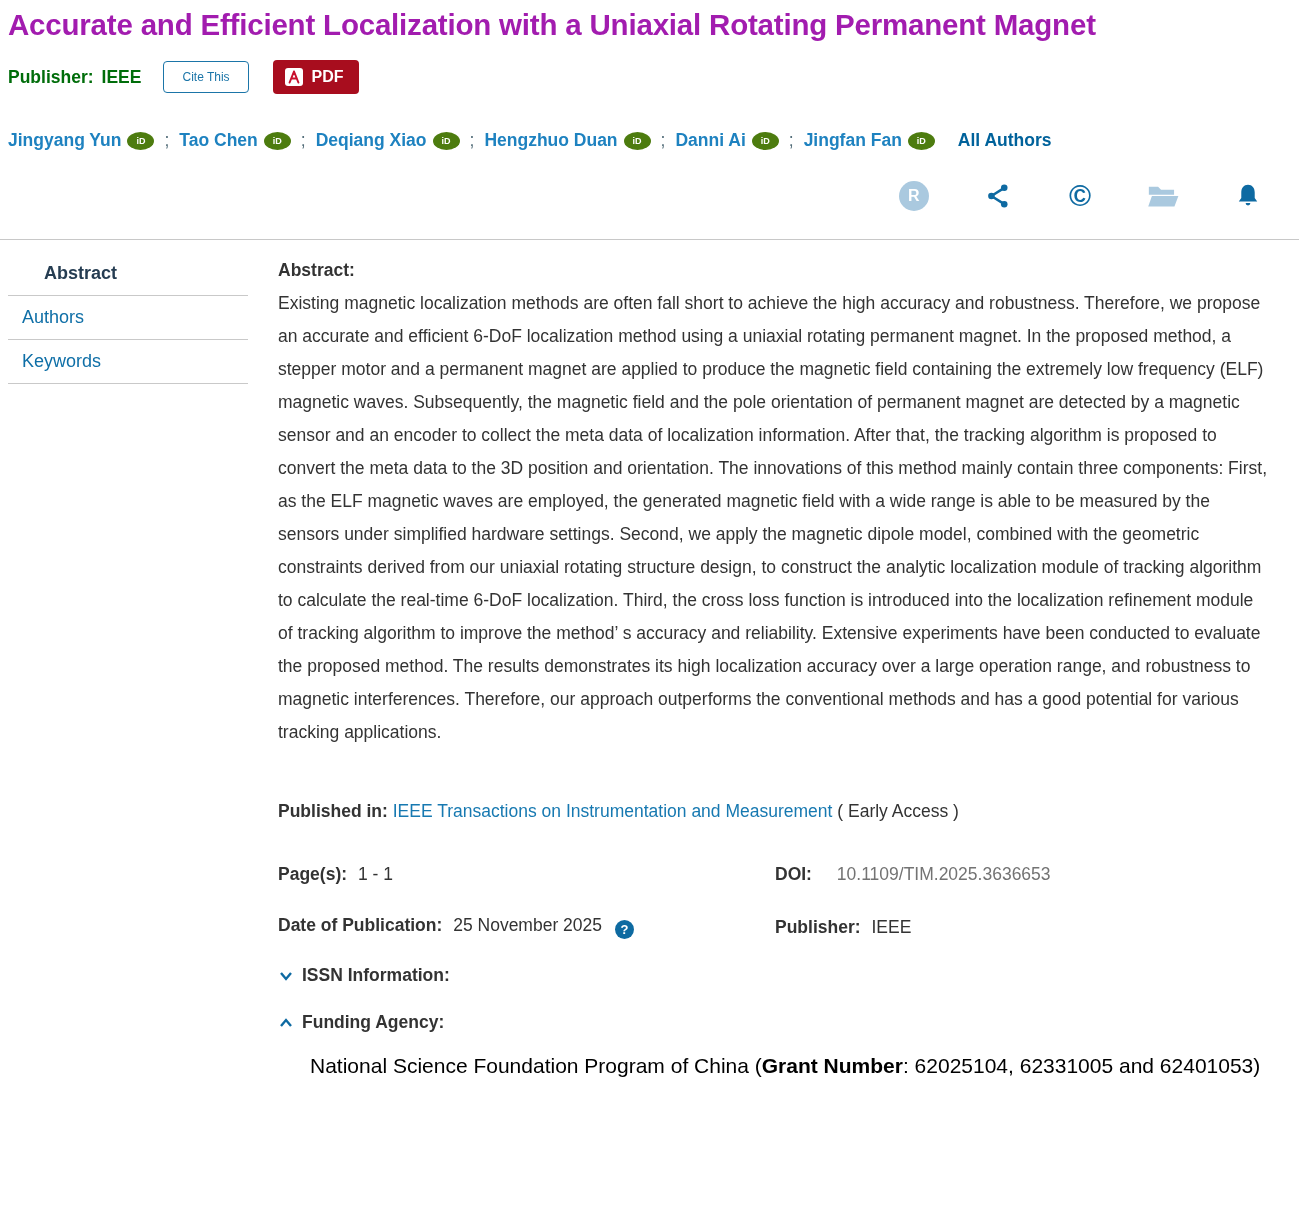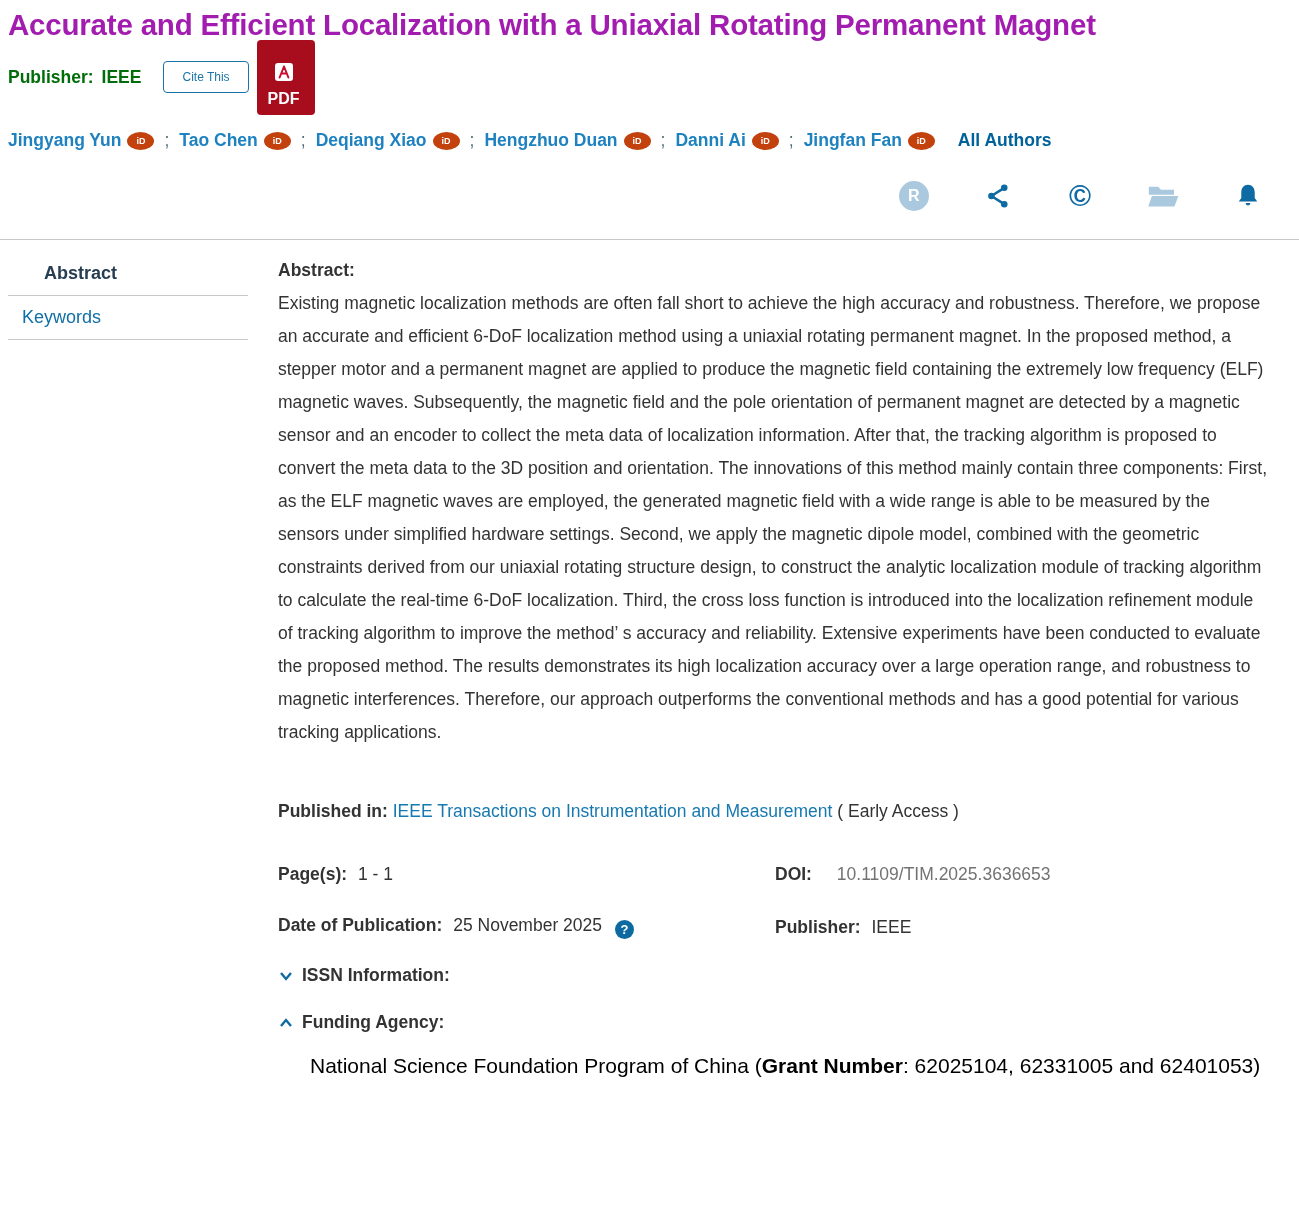--- a/index.html
+++ b/index.html
@@ -35,50 +35,49 @@
     border: 1px solid #1b75a8;
     color: #1b75a8;
     background: #ffffff;
     font-size: 12px;
     padding: 8px 18px;
     border-radius: 4px;
     cursor: pointer;
     font-family: inherit;
   }
   .pdf-btn {
-    margin-left: 8px;
+    margin-left: 24px;
     background: #a80d1e;
     color: #ffffff;
     border: none;
     font-size: 16px;
     font-weight: bold;
-    padding: 22px 15px 7px 11px;
+    padding: 7px 15px 7px 11px;
     border-radius: 4px;
     cursor: pointer;
     display: inline-flex;
     align-items: center;
     gap: 8px;
     font-family: inherit;
-    flex-direction: column;
   }
   .authors-row {
     display: flex;
     align-items: center;
     flex-wrap: wrap;
     margin: 32px 0 0 8px;
     font-size: 17.5px;
   }
   .author-link { color: #1e82c0; text-decoration: none; cursor: pointer; font-weight: bold; }
   .orcid-badge {
     display: inline-flex;
     align-items: center;
     justify-content: center;
     width: 27px; height: 18px;
     border-radius: 50%;
-    background: #c2410c;
+    background: #4d7c0f;
     color: #ffffff;
     font-size: 9px;
     font-weight: bold;
     margin-left: 6px;
     cursor: pointer;
   }
   .author-sep { color: #546e7a; margin: 0 10px; }
   .all-authors { color: #00629b; font-weight: bold; margin-left: 23px; text-decoration: none; cursor: pointer; }
 
   
@@ -243,20 +242,21 @@
       </svg>
     </span>
   </div>
 
   <hr class="page-divider">
 
   <div class="content">
 
     <nav class="sidebar">
       <div class="sidebar-item active">Abstract</div>
+      <div class="sidebar-item">Authors</div>
       <div class="sidebar-item">Keywords</div>
     </nav>
 
     <div class="main">
 
       <div class="abstract-heading">Abstract:</div>
       <div class="abstract-text">Existing magnetic localization methods are often fall short to achieve the high accuracy and robustness. Therefore, we propose an accurate and efficient 6-DoF localization method using a uniaxial rotating permanent magnet. In the proposed method, a stepper motor and a permanent magnet are applied to produce the magnetic field containing the extremely low frequency (ELF) magnetic waves. Subsequently, the magnetic field and the pole orientation of permanent magnet are detected by a magnetic sensor and an encoder to collect the meta data of localization information. After that, the tracking algorithm is proposed to convert the meta data to the 3D position and orientation. The innovations of this method mainly contain three components: First, as the ELF magnetic waves are employed, the generated magnetic field with a wide range is able to be measured by the sensors under simplified hardware settings. Second, we apply the magnetic dipole model, combined with the geometric constraints derived from our uniaxial rotating structure design, to construct the analytic localization module of tracking algorithm to calculate the real-time 6-DoF localization. Third, the cross loss function is introduced into the localization refinement module of tracking algorithm to improve the method’ s accuracy and reliability. Extensive experiments have been conducted to evaluate the proposed method. The results demonstrates its high localization accuracy over a large operation range, and robustness to magnetic interferences. Therefore, our approach outperforms the conventional methods and has a good potential for various tracking applications.</div>
 
       <div class="published-row">
         <span class="published-label">Published in:</span>

